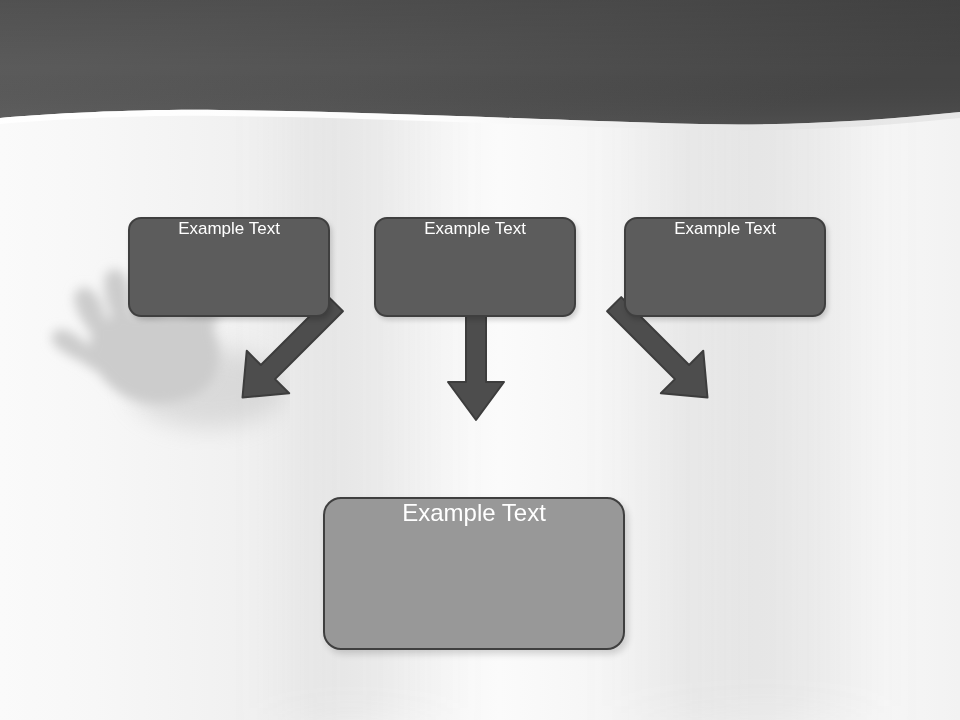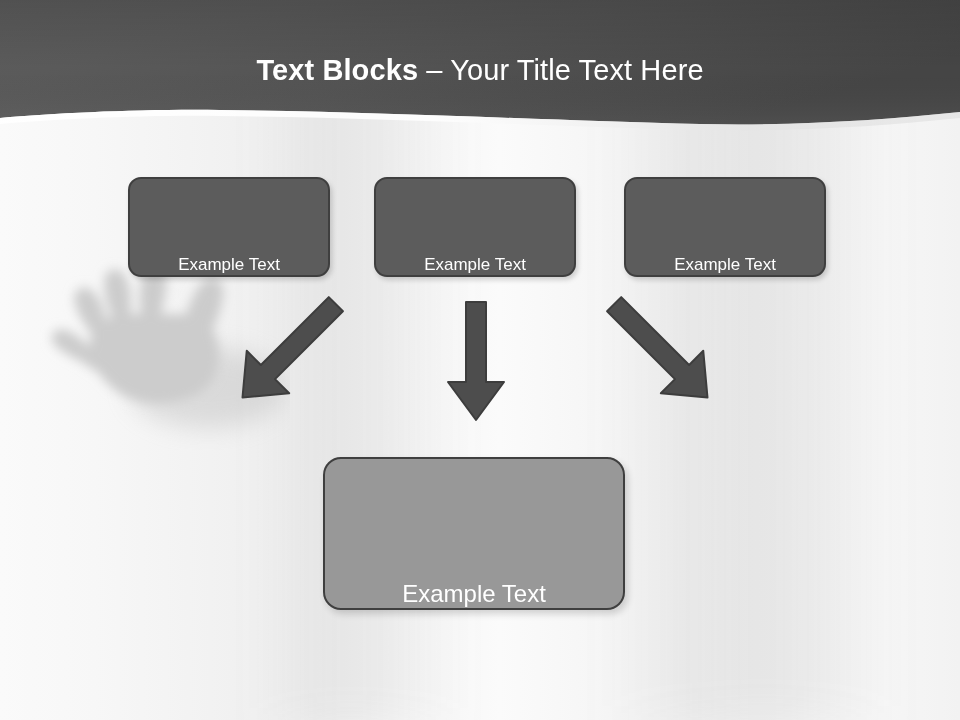--- a/index.html
+++ b/index.html
@@ -94,24 +94,25 @@
   }
   #hand-wrap svg { display: block; }
 
   
   .box {
     position: absolute;
     box-sizing: border-box;
     border: 2px solid #3f3f3f;
     border-radius: 13px;
     display: flex;
-    align-items: flex-end;
+    align-items: flex-start;
     justify-content: center;
     color: #ffffff;
     text-align: center;
+    margin-top: 40px;
   }
   .box-top {
     width: 202px;
     height: 100px;
     top: 177px;
     background: #5c5c5c;
     font-size: 17px;
     box-shadow: 2px 3px 5px rgba(0,0,0,0.17);
   }
   #box-top-1 { left: 128px; }
@@ -212,23 +213,20 @@
                C140,109 60,113 0,118 Z" fill="url(#bandGradV)"></path>
       <path d="M0,118 C60,113 140,109 220,110
                C400,112 560,121 700,124
                C800,126 880,120 960,112
                L960,118 C880,126 800,132 700,130
                C560,127 400,118 220,116
                C140,115 60,119 0,124 Z" fill="url(#waveHL)"></path>
     </svg>
   </div>
 
-  <div id="title">
-    <span class="strong">Text Blocks</span><span class="light"> – </span><span class="light">Your Title Text Here</span>
-  </div>
 
   <div class="arrow" style="left:222px; top:282px;">
     <svg width="150" height="150" viewBox="0 0 150 150">
       <g transform="translate(8,4) rotate(45 62 62)">
         <path d="M52,0 L72,0 L72,96 L92,96 L62,132 L32,96 L52,96 Z" fill="#4d4d4d" stroke="#3d3d3d" stroke-width="2" stroke-linejoin="round"></path>
       </g>
     </svg>
   </div>
 
   <div class="arrow" style="left:438px; top:298px;">

